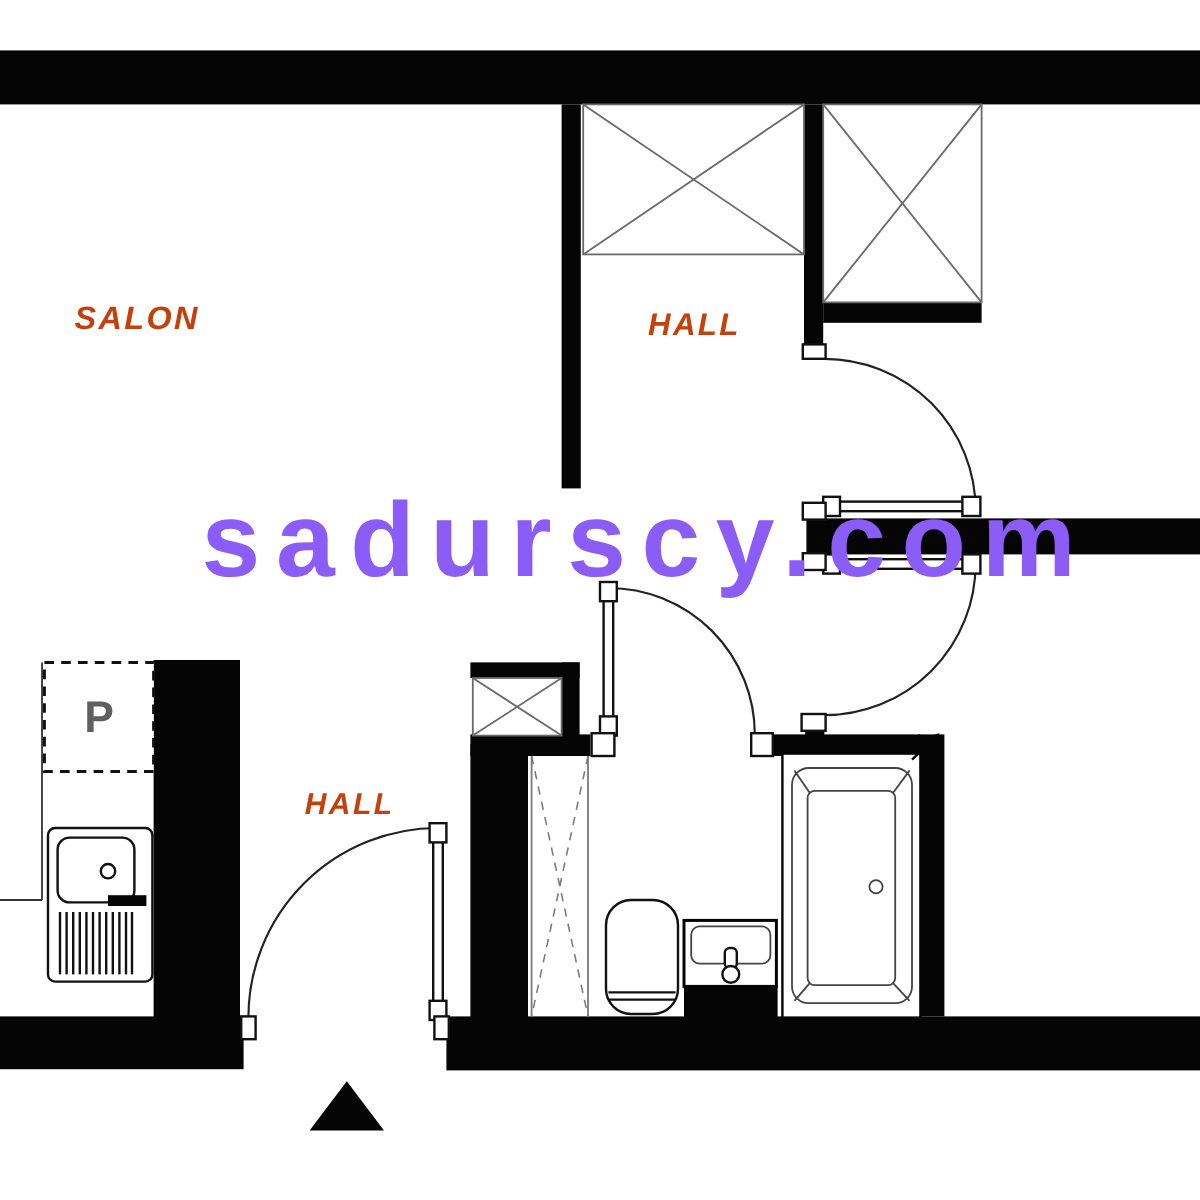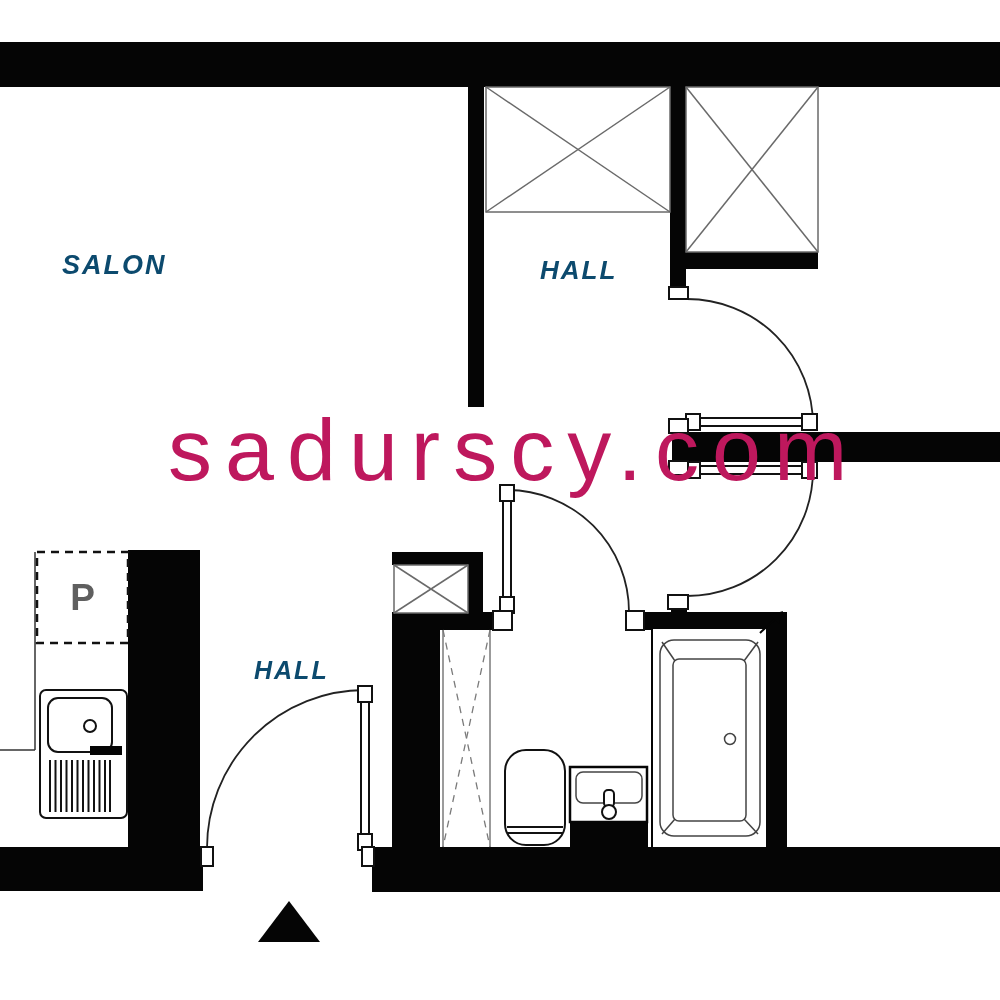--- a/index.html
+++ b/index.html
@@ -1,29 +1,29 @@
 <!DOCTYPE html>
 <html><head>
 <meta charset="utf-8">
 <style>
   html,body{margin:0;padding:0;background:#ffffff;}
   #plan{position:relative;width:1000px;height:1000px;background:#ffffff;overflow:hidden;
         font-family:"Liberation Sans", sans-serif;}
   #plan svg{position:absolute;left:0;top:0;z-index:1;}
-  .room-label{position:absolute;z-index:3;color:#0c4a6e;font-weight:bold;font-style:italic;
+  .room-label{position:absolute;z-index:3;color:#c2410c;font-weight:bold;font-style:italic;
               white-space:nowrap;pointer-events:none;}
   #label-salon{left:62px;top:250px;font-size:27px;letter-spacing:2px;}
   #label-hall-top{left:540px;top:255px;font-size:26px;letter-spacing:2px;}
   #label-hall-bottom{left:254px;top:656px;font-size:25px;letter-spacing:2px;}
   #label-bathroom{left:506px;top:698px;font-size:26px;letter-spacing:1px;}
   #label-storage{position:absolute;left:37px;top:552px;width:91px;height:91px;z-index:3;
                  display:flex;align-items:center;justify-content:center;
                  color:#5f5f5f;font-weight:bold;font-size:37px;pointer-events:none;}
-  #watermark{position:absolute;left:168px;top:399px;z-index:6;font-size:88px;font-weight:normal;
-             letter-spacing:13px;color:#be185d;white-space:nowrap;pointer-events:none;}
+  #watermark{position:absolute;left:168px;top:399px;z-index:6;font-size:88px;font-weight:bold;
+             letter-spacing:13px;color:#8b5cf6;white-space:nowrap;pointer-events:none;}
   .wall{fill:#050505;stroke:none;}
   .xbox{fill:#ffffff;stroke:#6a6a6a;stroke-width:1.5;}
   .xline{stroke:#6a6a6a;stroke-width:1.5;}
   .xline-dashed{stroke:#7a7a7a;stroke-width:1.3;stroke-dasharray:7 6;}
   .sideline{stroke:#7a7a7a;stroke-width:1.5;}
   .leaf{fill:#ffffff;stroke:#111111;stroke-width:2;}
   .jamb{fill:#ffffff;stroke:#111111;stroke-width:2;}
   .arc{fill:none;stroke:#222222;stroke-width:1.8;}
   .fixture{fill:#ffffff;stroke:#111111;stroke-width:2;}
   .fixture-thin{fill:#ffffff;stroke:#444444;stroke-width:1.5;}

